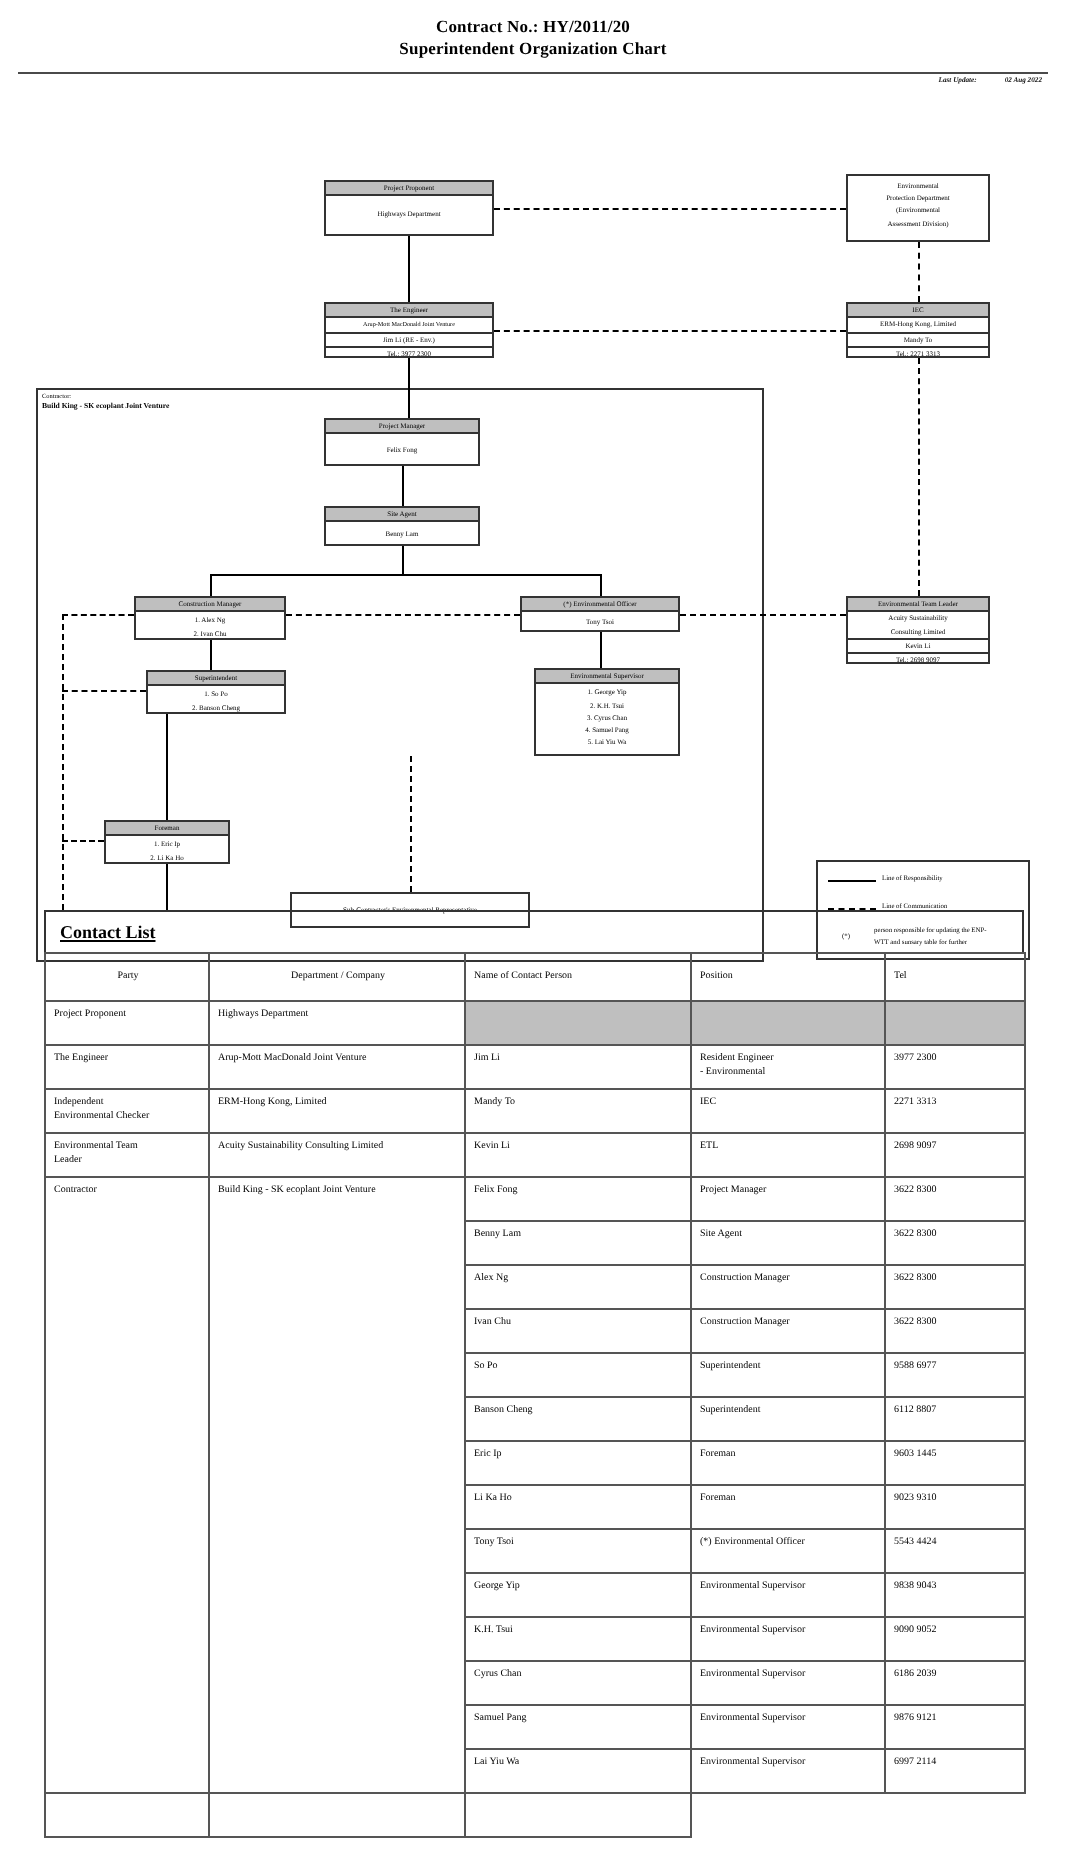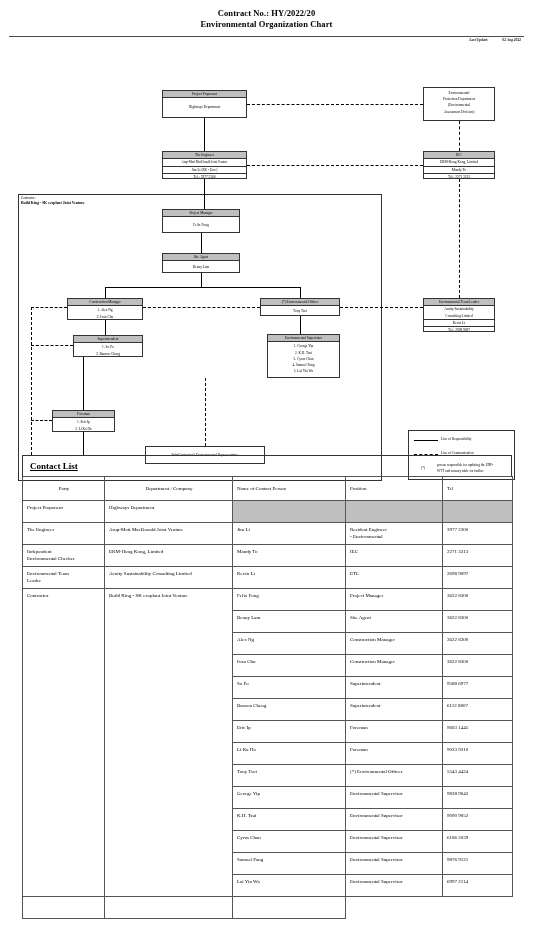--- a/index.html
+++ b/index.html
@@ -87,22 +87,22 @@
   }
   table.contact thead th { text-align:center; height:24px; vertical-align:middle; }
   table.contact thead th.lft { text-align:left; }
   td.shaded { background:#bfbfbf; }
   .c1 { width:82px; } .c2 { width:128px; } .c3 { width:113px; } .c4 { width:97px; } .c5 { width:70px; }
 </style>
 </head>
 <body>
 
 <div class="doc-header">
-  <div>Contract No.: HY/2022/20</div>
-  <div>Environmental Organization Chart</div>
+  <div>Contract No.: HY/2011/20</div>
+  <div>Superintendent Organization Chart</div>
 </div>
 <div class="hrule"></div>
 <div class="lastupdate">
   <span class="lbl">Last Update:</span><span>02 Aug 2022</span>
 </div>
 
 <div class="chart">
 
   <div class="contractor-frame" style="left:18px; top:152px; width:364px; height:287px;"></div>
   <div class="contractor-label" style="left:21px; top:154px;">

